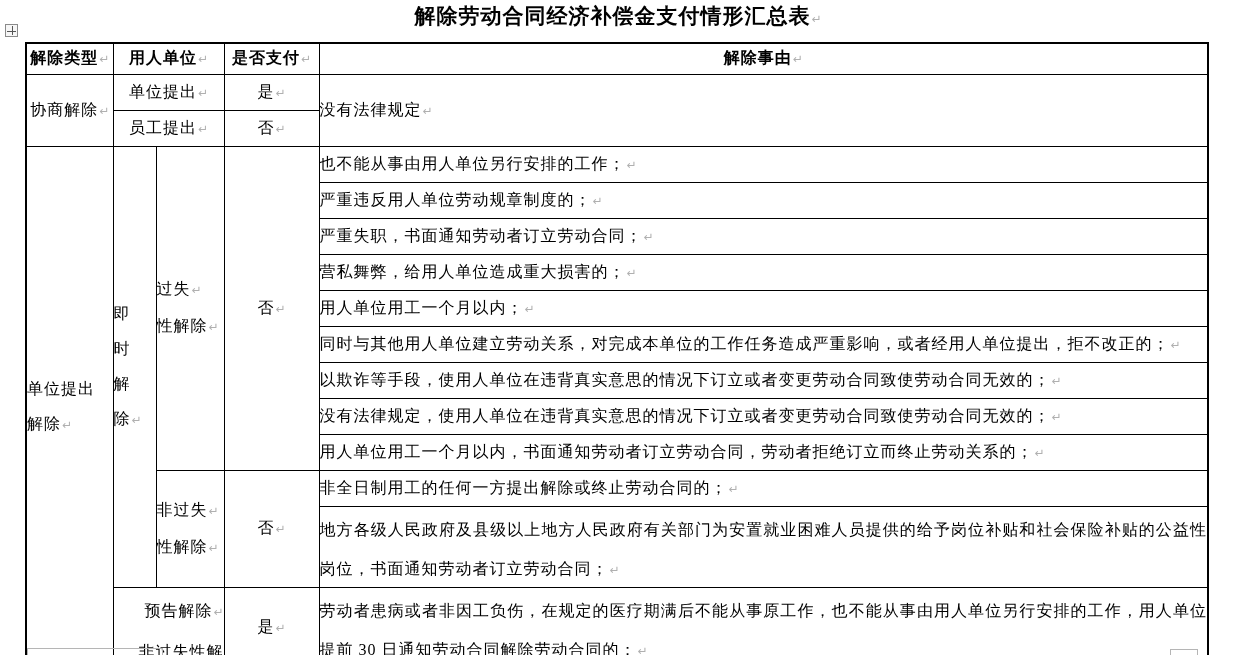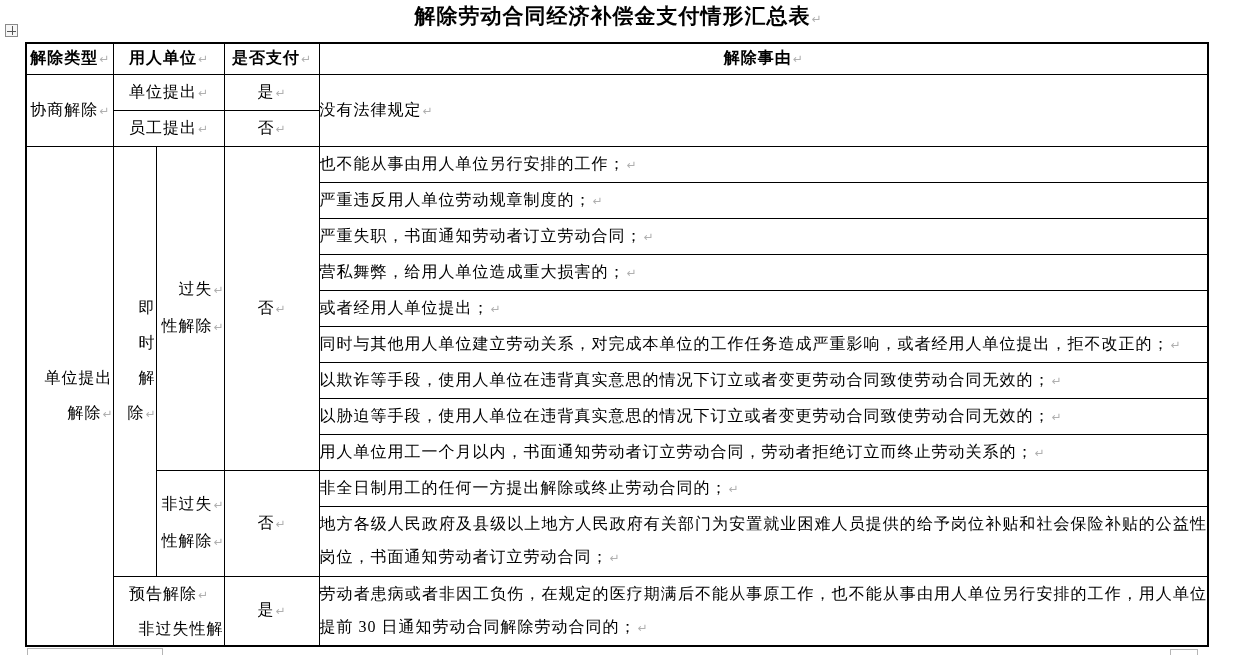--- a/index.html
+++ b/index.html
@@ -29,23 +29,23 @@
     border:2px solid #000;
   }
   .grid td,.grid th{
     border:1px solid #000;padding:0;overflow:hidden;
     font-size:16px;letter-spacing:1px;vertical-align:middle;
   }
   .grid th{font-weight:bold;text-align:center;}
   .h31{height:31px}.h36{height:36px}.h70{height:70px}
   .c{text-align:center;}
   .reason{text-align:left;padding:0 6px;}
-  .l{line-height:33px;}
+  .l{line-height:33px;margin-top:6px;}
   .just{text-align:justify;text-align-last:justify;}
-  .ll{line-height:35px;text-align:right;}
+  .ll{line-height:35px;text-align:left;}
   .frag{
     position:absolute;box-sizing:border-box;
     border:1px solid #b5b5b5;border-bottom:none;background:transparent;
   }
   .frag-left{left:27px;top:648px;width:136px;height:10px;}
   .frag-right{left:1170px;top:649px;width:28px;height:9px;}
 </style>
 </head>
 <body>
 
@@ -102,30 +102,30 @@
   <tr class="h36">
         <td class="reason"><span>严重违反用人单位劳动规章制度的；</span><span class="pm">↵</span></td>
       </tr>
   <tr class="h36">
         <td class="reason"><span>严重失职，书面通知劳动者订立劳动合同；</span><span class="pm">↵</span></td>
       </tr>
   <tr class="h36">
         <td class="reason"><span>营私舞弊，给用人单位造成重大损害的；</span><span class="pm">↵</span></td>
       </tr>
   <tr class="h36">
-        <td class="reason"><span>或者经用人单位提出；</span><span class="pm">↵</span></td>
+        <td class="reason"><span>用人单位用工一个月以内；</span><span class="pm">↵</span></td>
       </tr>
   <tr class="h36">
         <td class="reason"><span>同时与其他用人单位建立劳动关系，对完成本单位的工作任务造成严重影响，或者经用人单位提出，拒不改正的；</span><span class="pm">↵</span></td>
       </tr>
   <tr class="h36">
         <td class="reason"><span>以欺诈等手段，使用人单位在违背真实意思的情况下订立或者变更劳动合同致使劳动合同无效的；</span><span class="pm">↵</span></td>
       </tr>
   <tr class="h36">
-        <td class="reason"><span>以胁迫等手段，使用人单位在违背真实意思的情况下订立或者变更劳动合同致使劳动合同无效的；</span><span class="pm">↵</span></td>
+        <td class="reason"><span>没有法律规定，使用人单位在违背真实意思的情况下订立或者变更劳动合同致使劳动合同无效的；</span><span class="pm">↵</span></td>
       </tr>
   <tr class="h36">
         <td class="reason"><span>用人单位用工一个月以内，书面通知劳动者订立劳动合同，劳动者拒绝订立而终止劳动关系的；</span><span class="pm">↵</span></td>
       </tr>
 
   <tr class="h36">
     <td rowspan="2" class="c">
       <div class="ll"><span>非过失</span><span class="pm">↵</span></div>
       <div class="ll"><span>性解除</span><span class="pm">↵</span></div>
     </td>
@@ -134,21 +134,21 @@
   </tr>
   <tr class="h70">
     <td class="reason">
       <div class="l just"><span>地方各级人民政府及县级以上地方人民政府有关部门为安置就业困难人员提供的给予岗位补贴和社会保险补贴的公益性</span></div>
       <div class="l"><span>岗位，书面通知劳动者订立劳动合同；</span><span class="pm">↵</span></div>
     </td>
   </tr>
 
   <tr class="h70">
     <td colspan="2" class="c">
-      <div class="l" style="text-align:center"><span>预告解除</span><span class="pm">↵</span></div>
+      <div class="l" style="text-align:right"><span>预告解除</span><span class="pm">↵</span></div>
       <div class="l" style="text-align:right"><span>非过失性解</span></div>
     </td>
     <td class="c"><span>是</span><span class="pm">↵</span></td>
     <td class="reason">
       <div class="l just"><span>劳动者患病或者非因工负伤，在规定的医疗期满后不能从事原工作，也不能从事由用人单位另行安排的工作，用人单位</span></div>
       <div class="l"><span>提前 30 日通知劳动合同解除劳动合同的；</span><span class="pm">↵</span></div>
     </td>
   </tr>
 </tbody>
   </table>

